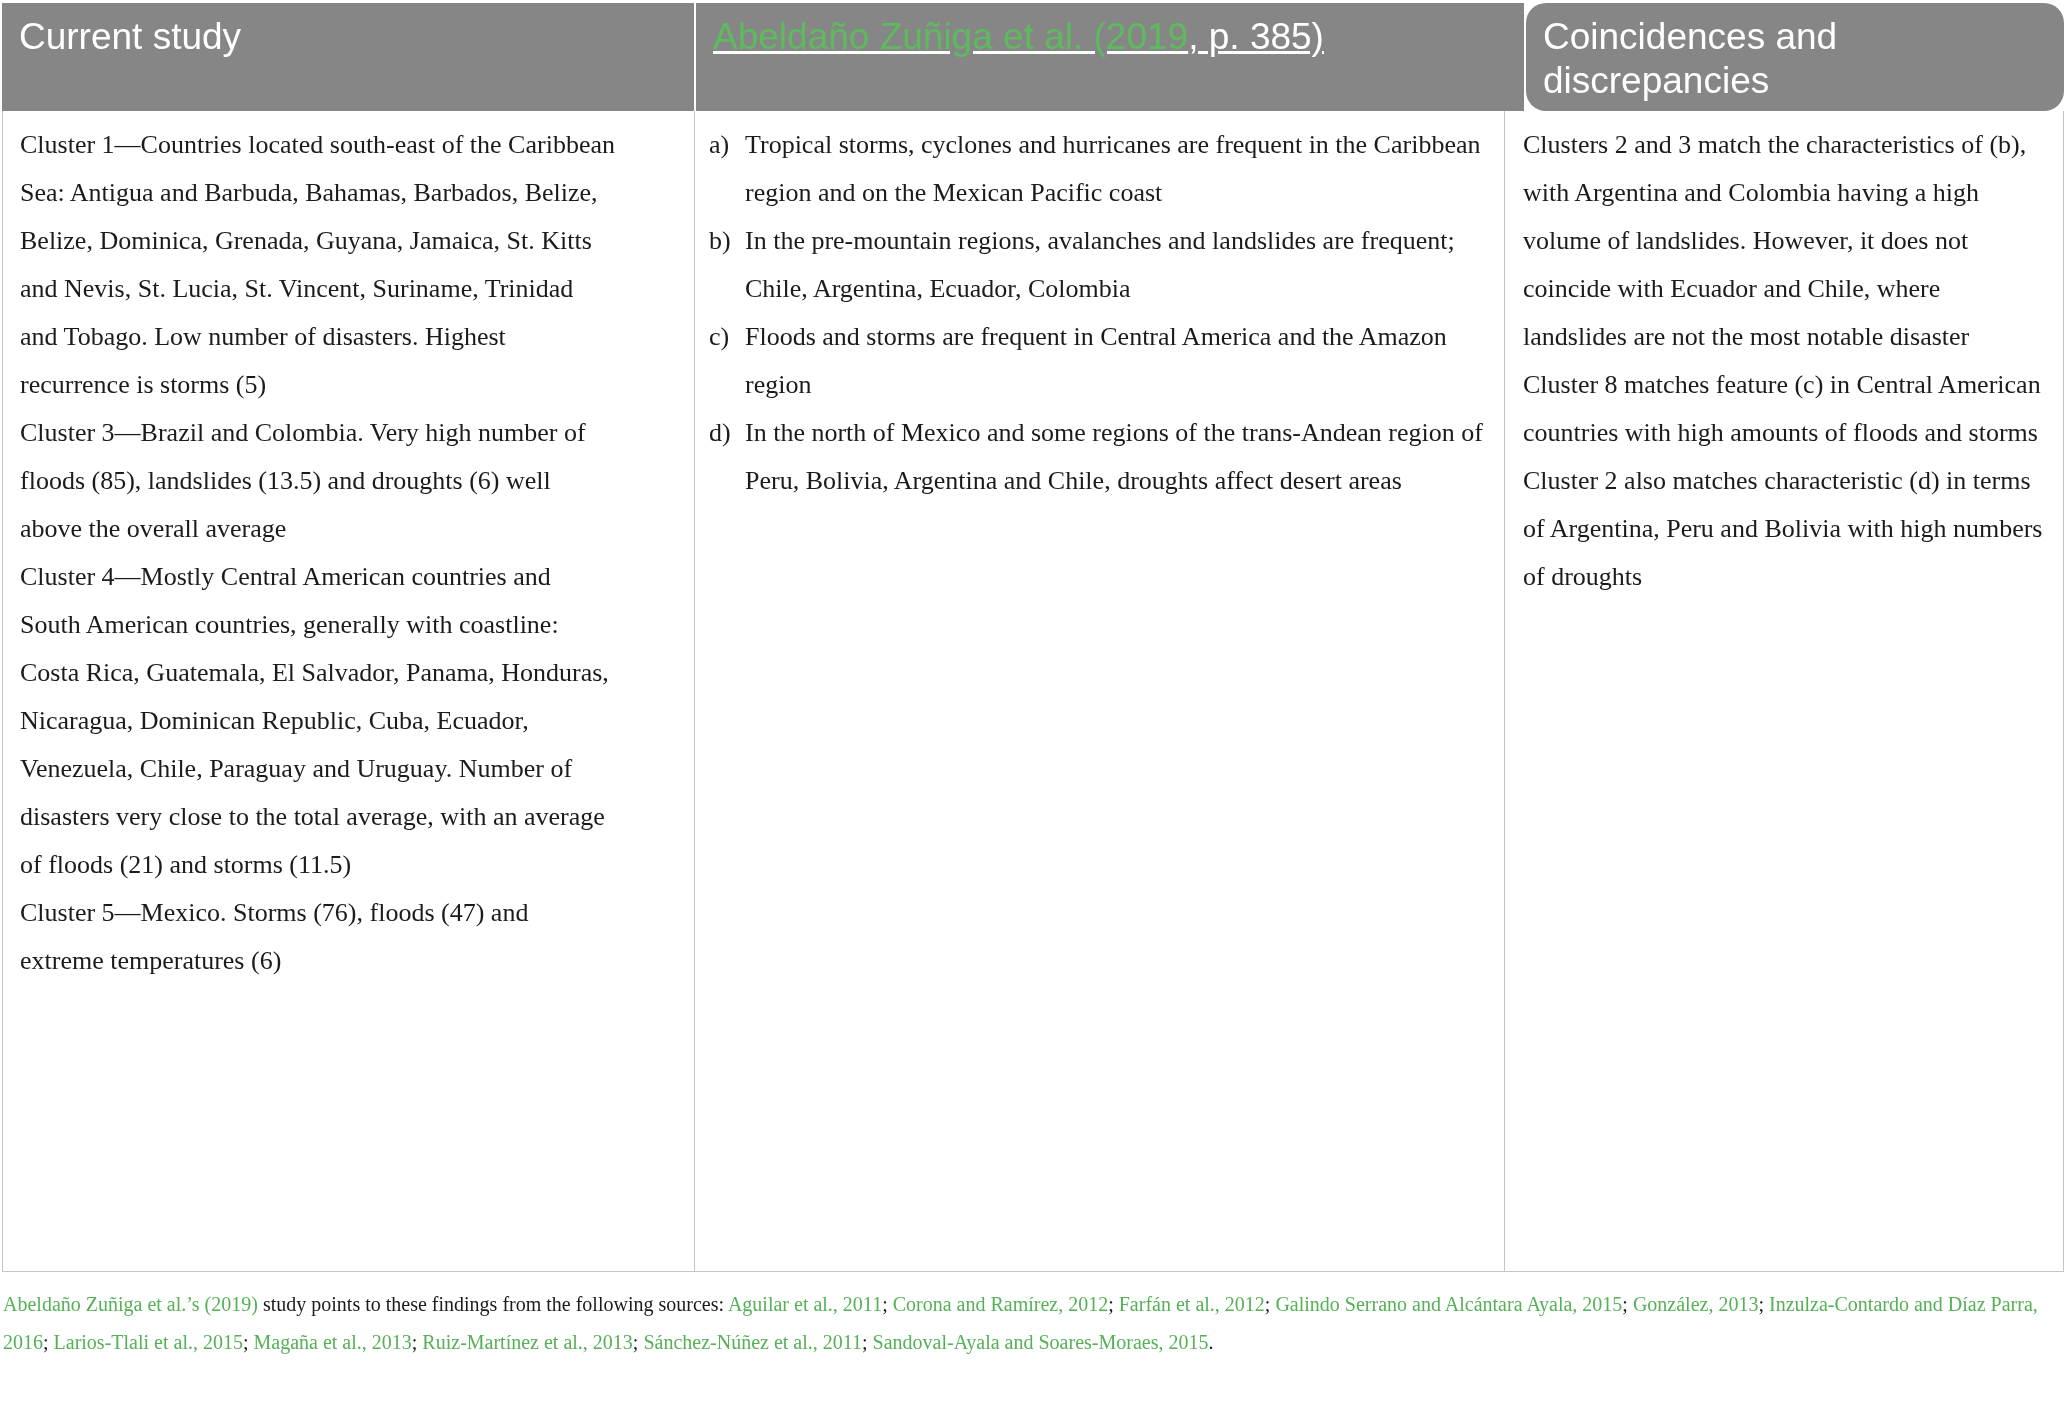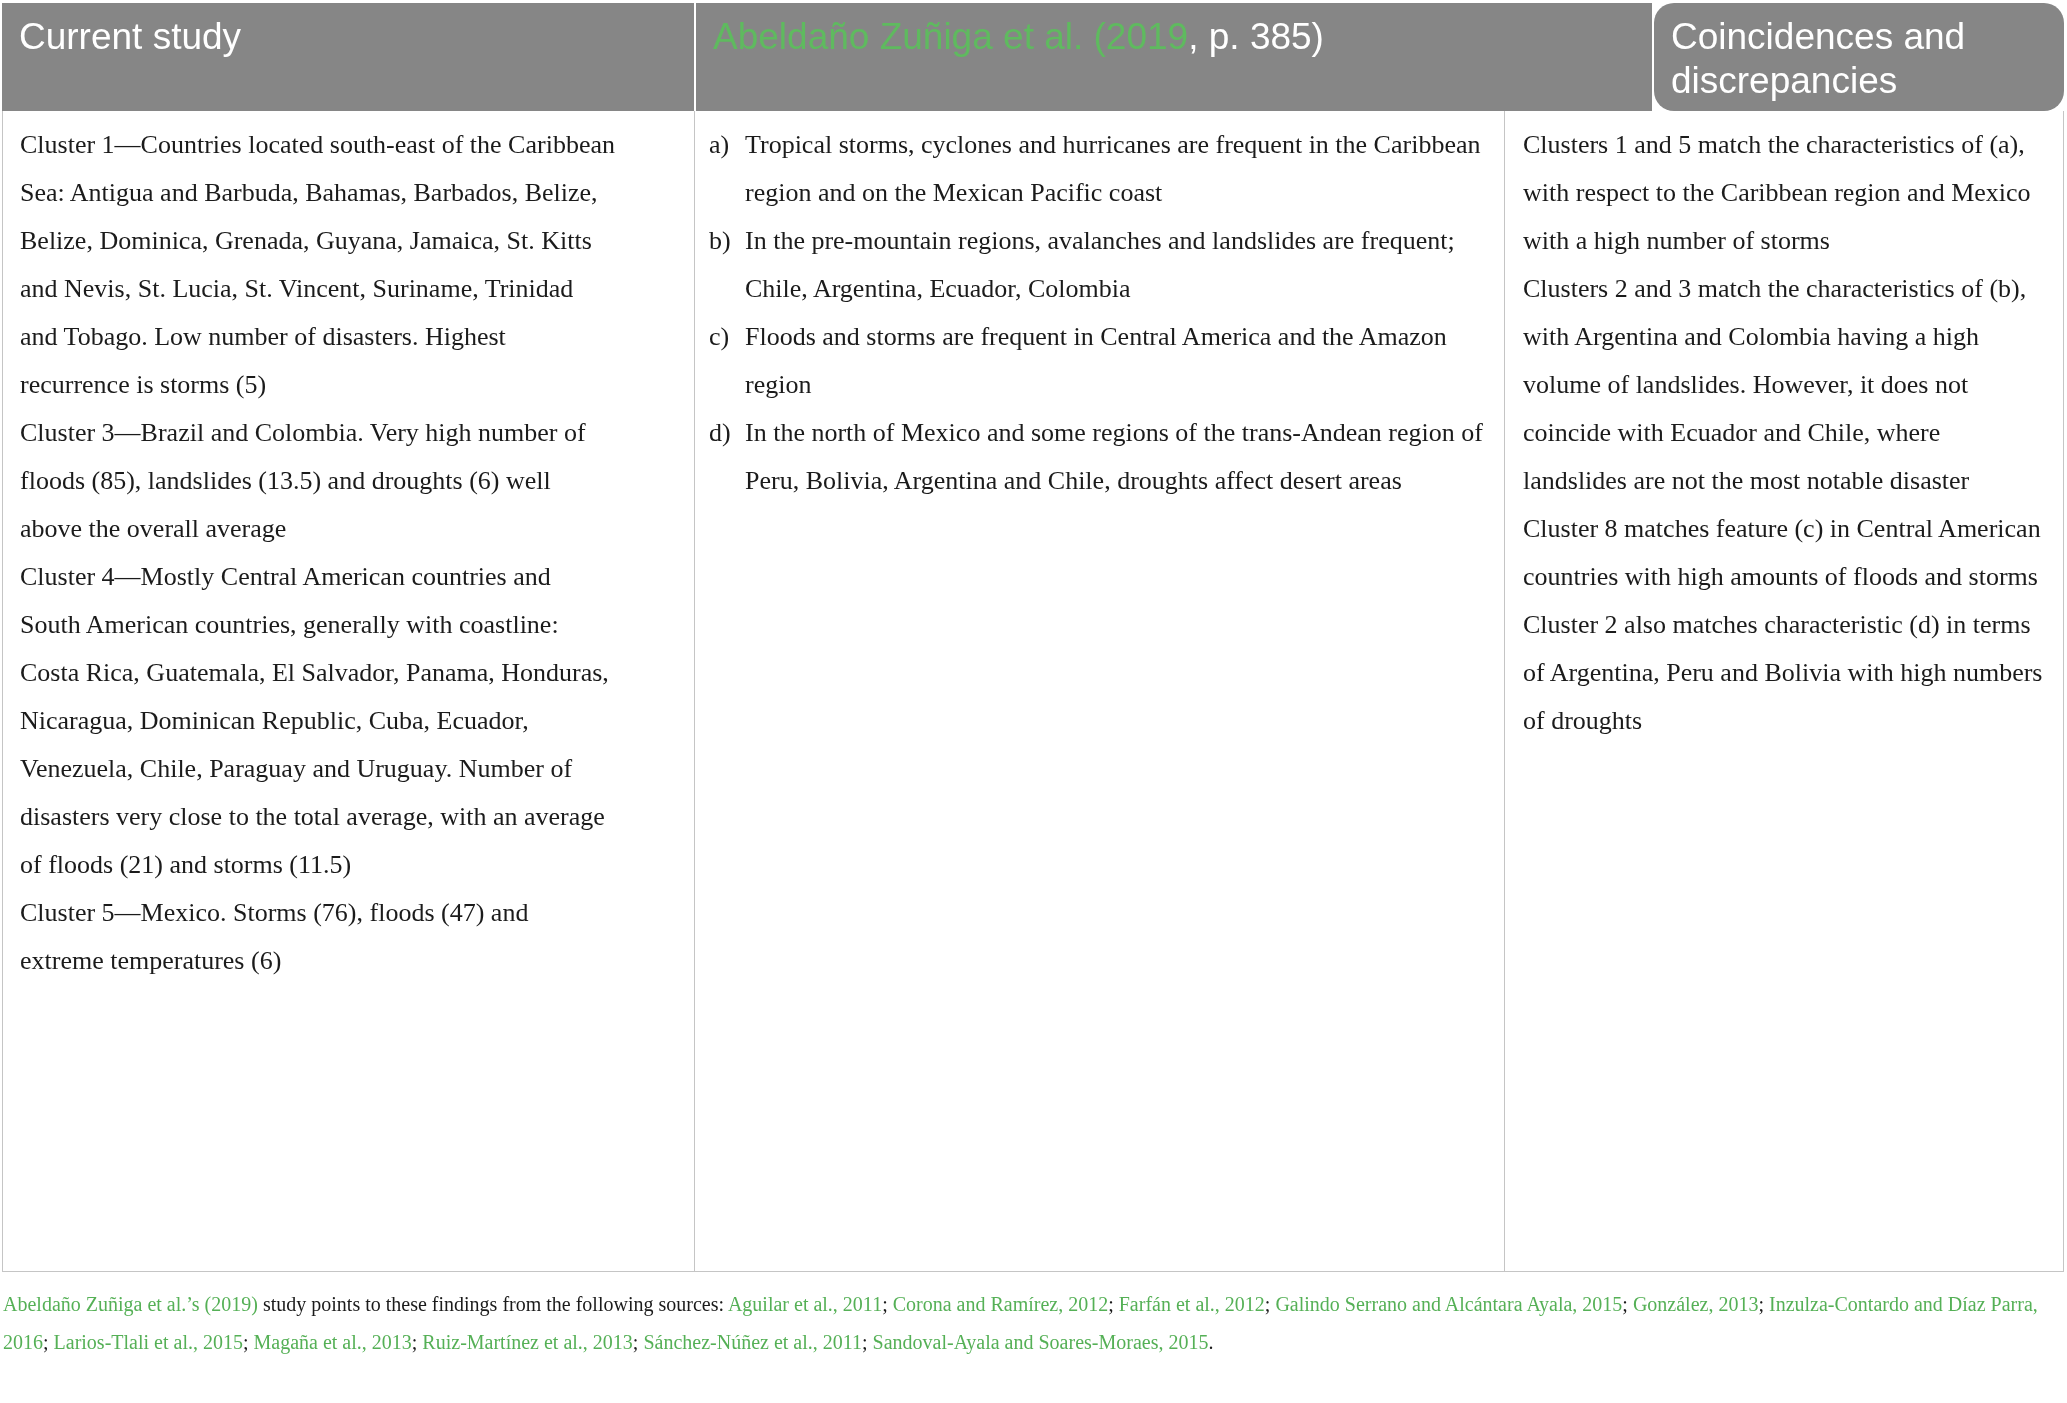--- a/index.html
+++ b/index.html
@@ -11,21 +11,21 @@
   .wrap{padding:3px 0 0 2px;}
   
   .thead{display:flex;gap:2px;width:2062px;height:108px;}
   .th{
     background:#868686;color:#ffffff;box-sizing:border-box;
     font-family:"Liberation Sans", sans-serif;
     font-size:37px;line-height:44px;font-weight:400;
     padding:12px 10px 0 17px;overflow:hidden;
   }
   .th1{width:692px;}
-  .th2{width:956px;}
+  .th2{width:828px;text-decoration:underline;}
   .th3{flex:1;border-radius:20px;}
   .hlink{color:#5fba5f;cursor:pointer;}
   
   .tbody{
     display:flex;width:2062px;height:1161px;box-sizing:border-box;
     border:1px solid #c5c5c5;border-top:none;background:#ffffff;
   }
   .td{
     box-sizing:border-box;overflow:hidden;
     font-size:26px;line-height:48px;color:#1b1b1b;
@@ -81,21 +81,20 @@
         <div class="item">
           <span class="marker">c)</span>
           <span class="itext">Floods and storms are frequent in Central America and the Amazon region</span>
         </div>
         <div class="item">
           <span class="marker">d)</span>
           <span class="itext">In the north of Mexico and some regions of the trans-Andean region of Peru, Bolivia, Argentina and Chile, droughts affect desert areas</span>
         </div>
       </div>
     <div class="td td3" id="col-coincidences">
-        <p>Clusters 1 and 5 match the characteristics of (a), with respect to the Caribbean region and Mexico with a high number of storms</p>
         <p>Clusters 2 and 3 match the characteristics of (b), with Argentina and Colombia having a high volume of landslides. However, it does not coincide with Ecuador and Chile, where landslides are not the most notable disaster</p>
         <p>Cluster 8 matches feature (c) in Central American countries with high amounts of floods and storms</p>
         <p>Cluster 2 also matches characteristic (d) in terms of Argentina, Peru and Bolivia with high numbers of droughts</p>
       </div>
   </div>
 
   <div class="footnote" id="footnote"><span class="fn-link">Abeldaño Zuñiga et al.’s (2019)</span><span class="fn-plain"> study points to these findings from the following sources: </span><span class="fn-link">Aguilar et al., 2011</span><span class="fn-plain">; </span><span class="fn-link">Corona and Ramírez, 2012</span><span class="fn-plain">; </span><span class="fn-link">Farfán et al., 2012</span><span class="fn-plain">; </span><span class="fn-link">Galindo Serrano and Alcántara Ayala, 2015</span><span class="fn-plain">; </span><span class="fn-link">González, 2013</span><span class="fn-plain">; </span><span class="fn-link">Inzulza-Contardo and Díaz Parra, 2016</span><span class="fn-plain">; </span><span class="fn-link">Larios-Tlali et al., 2015</span><span class="fn-plain">; </span><span class="fn-link">Magaña et al., 2013</span><span class="fn-plain">; </span><span class="fn-link">Ruiz-Martínez et al., 2013</span><span class="fn-plain">; </span><span class="fn-link">Sánchez-Núñez et al., 2011</span><span class="fn-plain">; </span><span class="fn-link">Sandoval-Ayala and Soares-Moraes, 2015</span><span class="fn-plain">.</span></div>
 
 </div>
 

